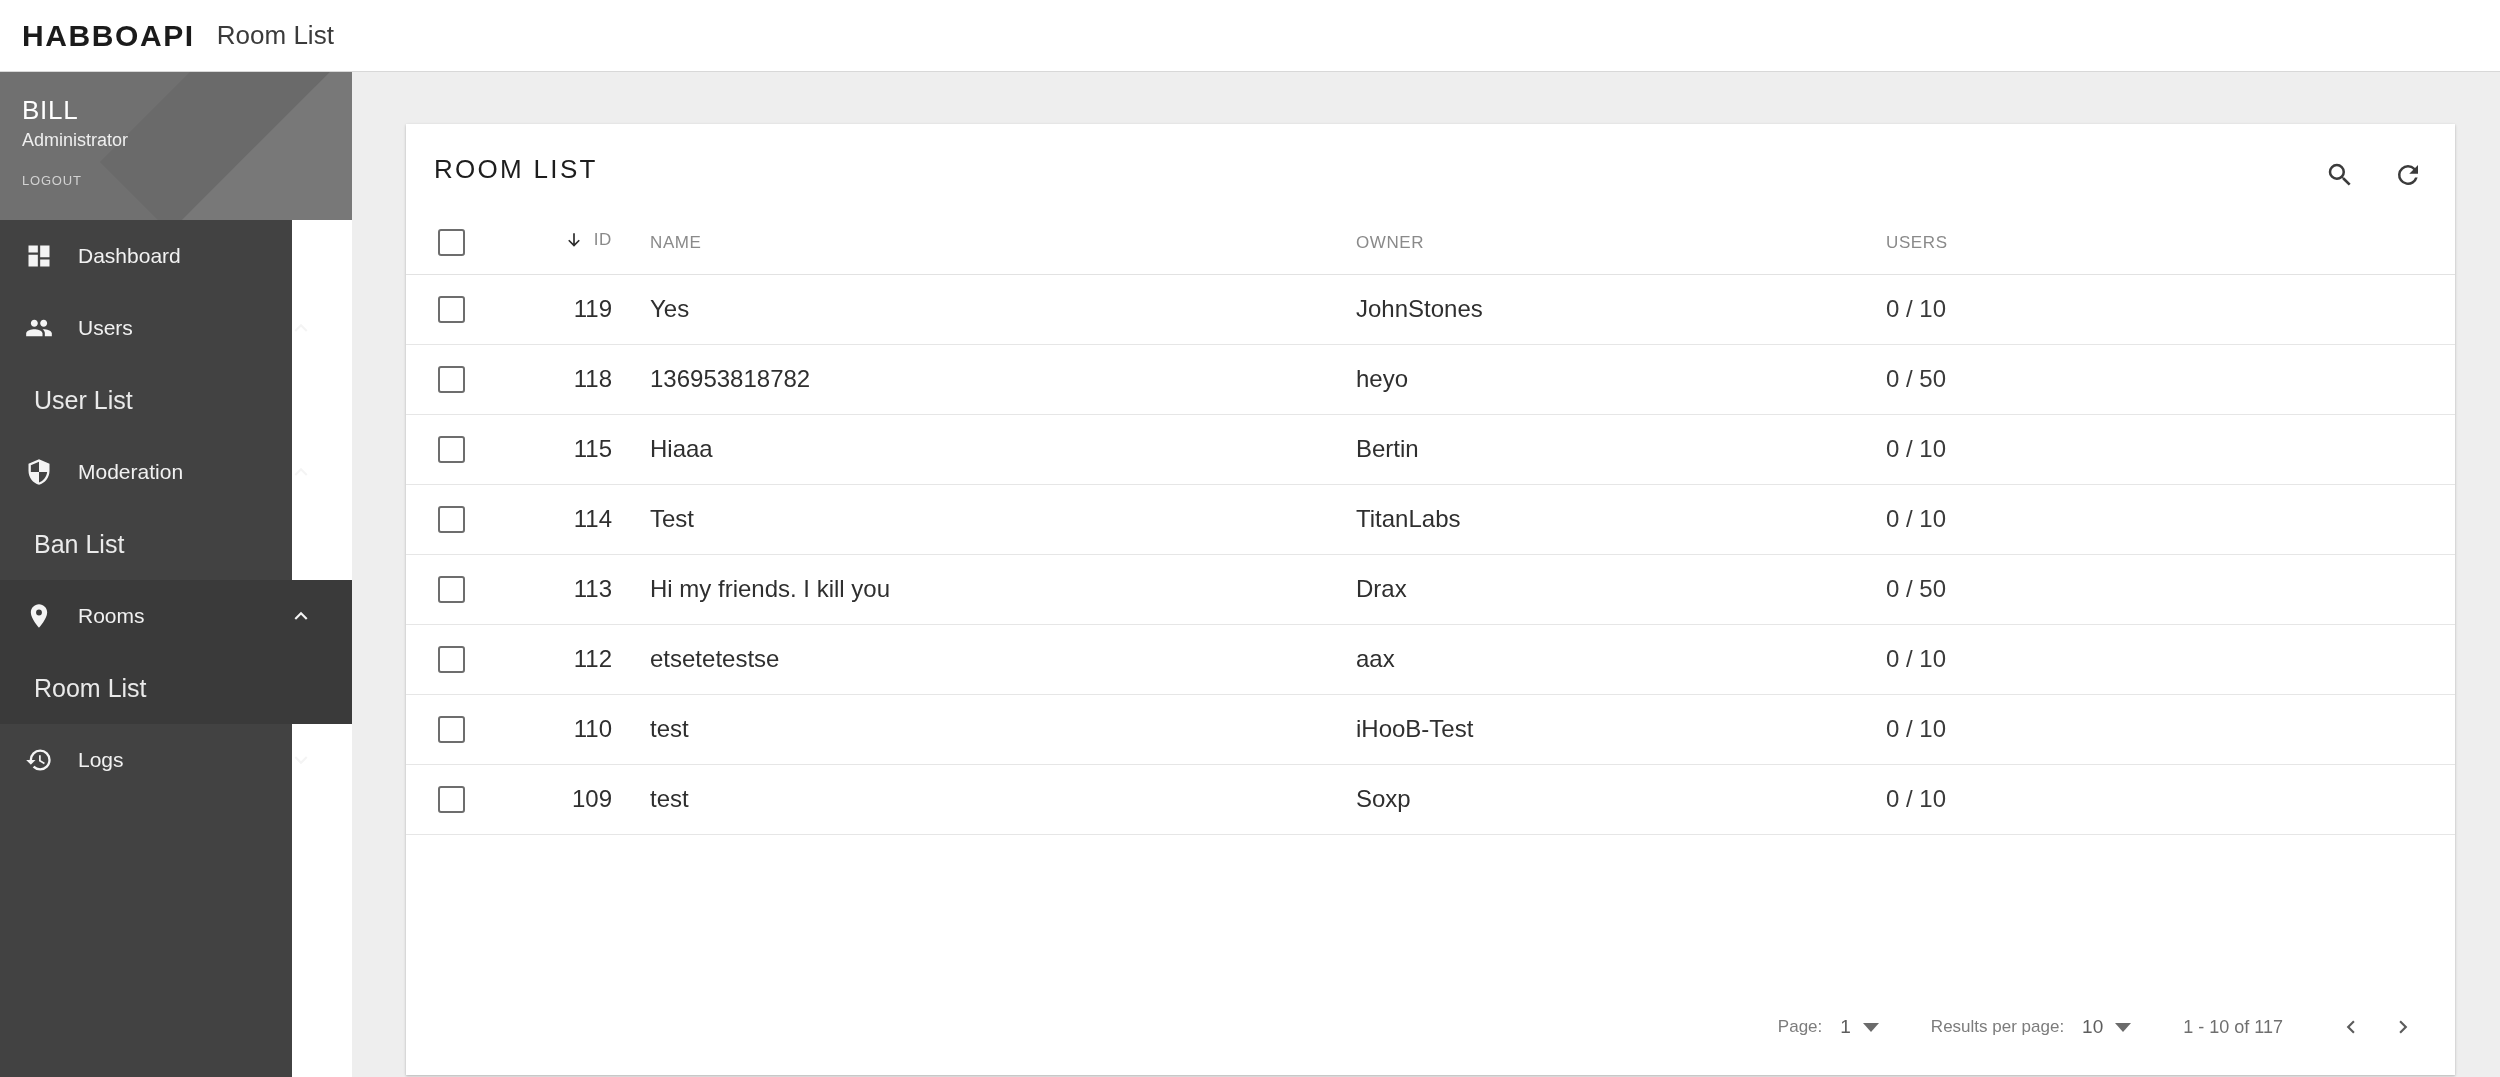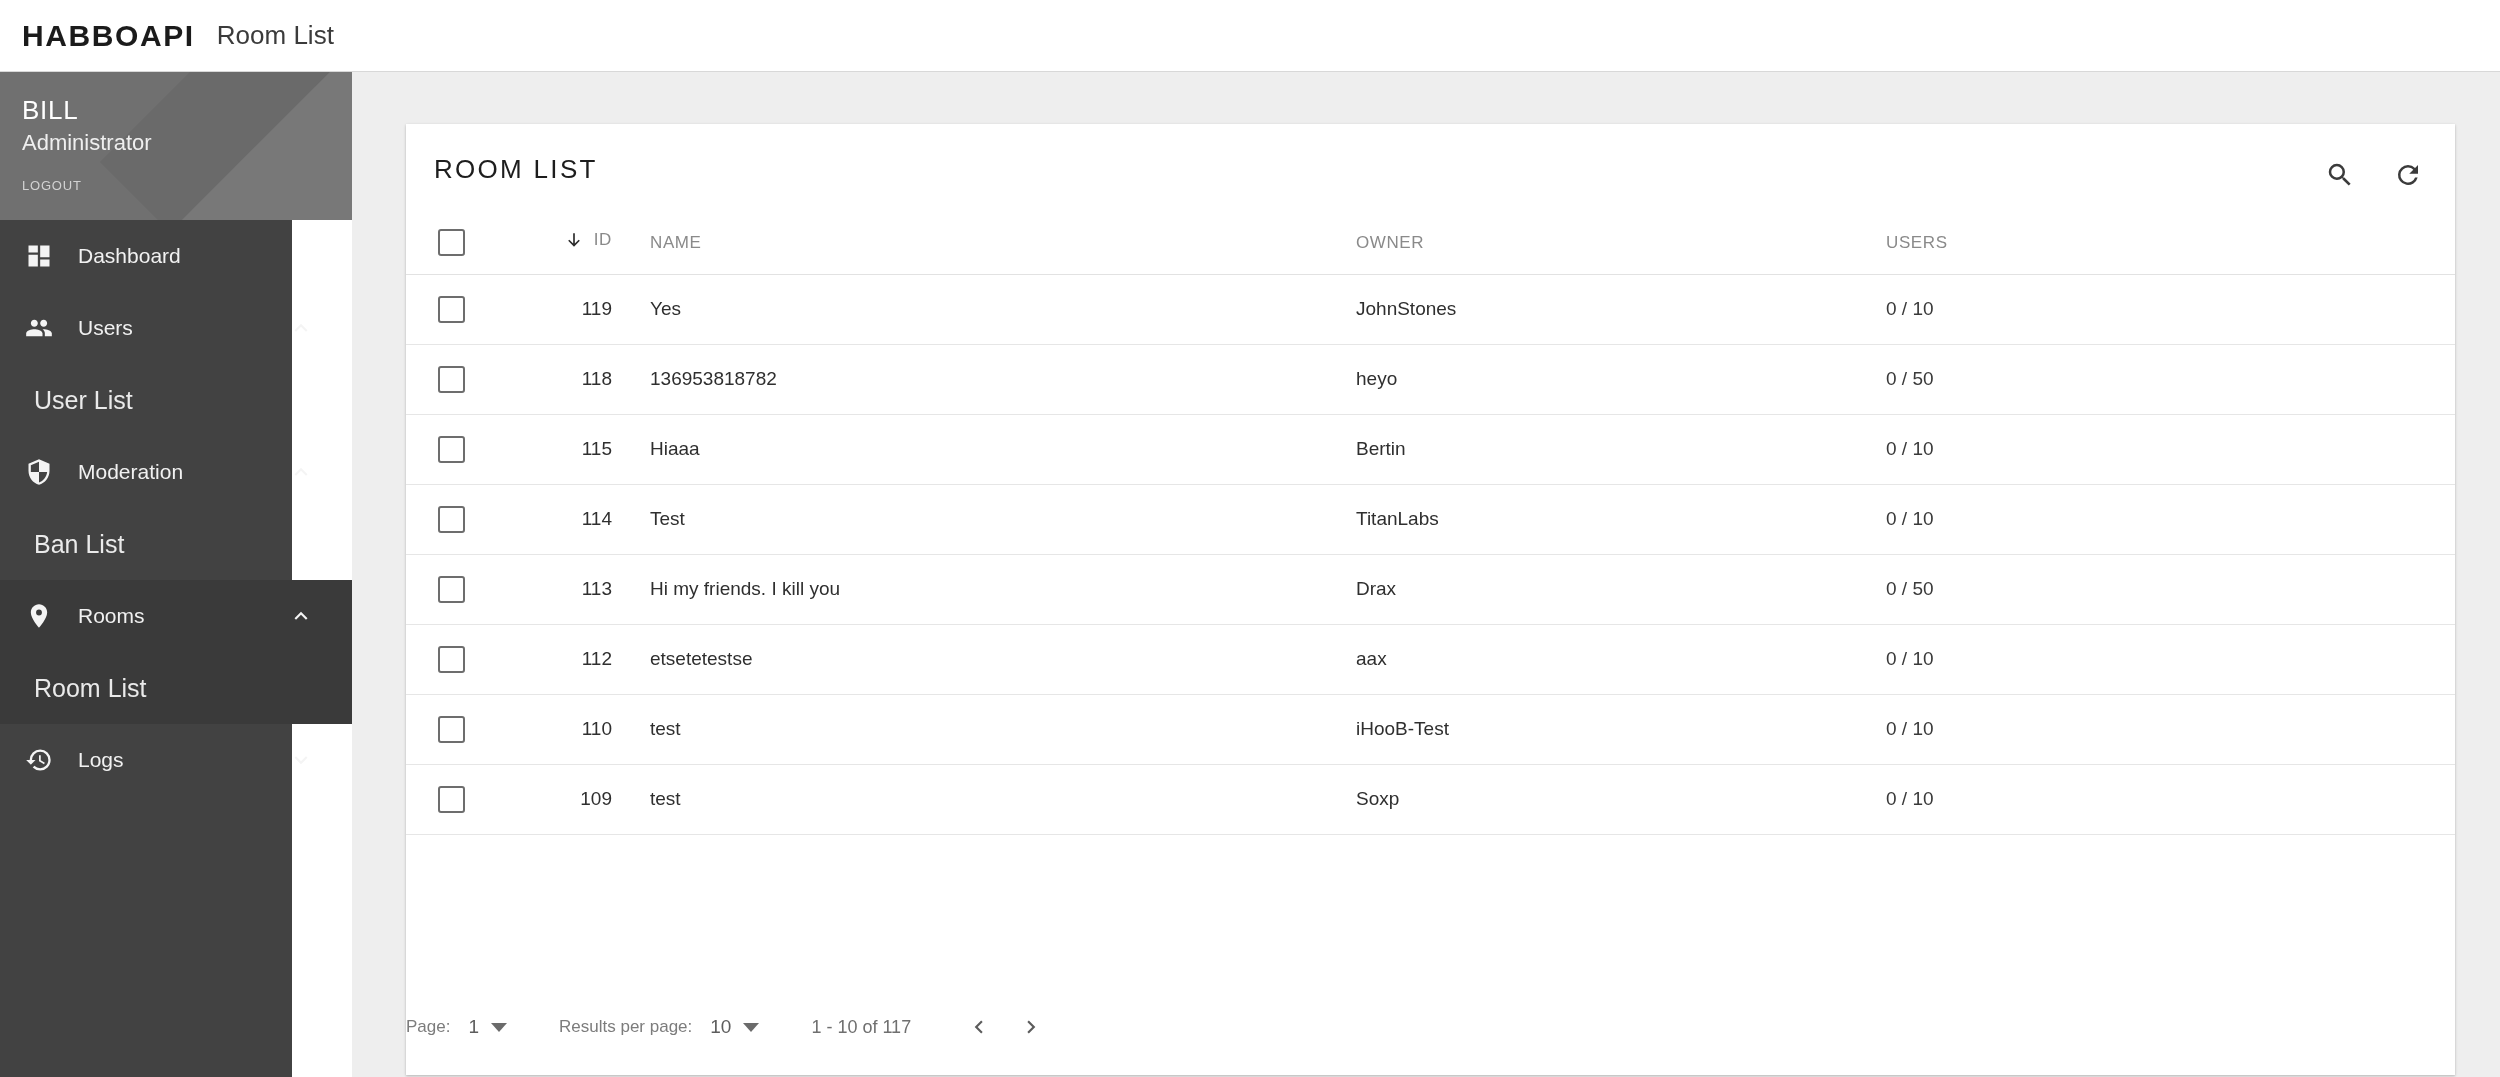--- a/index.html
+++ b/index.html
@@ -49,21 +49,21 @@
     position:absolute; top:10px; right:-180px;
     width:300px; height:300px;
     background:#787878;
     transform:rotate(45deg);
   }
   .user-panel .inner{ position:relative; z-index:2; }
   .user-name{
     font-size:26px; color:#ffffff; letter-spacing:0.7px; line-height:1.15;
   }
   .user-role{
-    font-size:22px; color:#efefef; margin-top:4px; font-weight:400;
+    font-size:18px; color:#efefef; margin-top:4px; font-weight:400;
   }
   .user-logout{
     font-size:13px; color:#d2d2d2; margin-top:22px; letter-spacing:0.8px;
   }
 
   .nav{ width:352px; }
   .nav-group.active{ background:#3a3a3a; }
   .nav-item{
     position:relative;
     height:72px; display:flex; align-items:center;
@@ -131,40 +131,40 @@
     vertical-align:middle;
   }
   th.th-id{ text-align:right; padding-right:34px; position:relative; }
   th.th-id .sortwrap{ display:inline-flex; align-items:center; gap:10px; }
   th.th-id .arrow{ width:20px; height:22px; }
   th.th-id .arrow svg{ width:20px; height:22px; fill:#2c2c2c; }
   th.th-name{ padding-left:4px; }
 
   tbody td{
     height:70px;
-    font-size:19px; color:#2f2f2f;
+    font-size:24px; color:#2f2f2f;
     border-bottom:1px solid #e6e6e6;
     vertical-align:middle;
   }
   td.td-id{ text-align:right; padding-right:34px; color:#2f2f2f; }
   td.td-name{ padding-left:4px; }
   td.td-users{ color:#3a3a3a; }
   tbody tr:last-child td{ border-bottom:1px solid #e6e6e6; }
 
   .cbx{
     width:27px; height:27px;
     border:2px solid #6d6d6d; border-radius:3px;
     background:#ffffff; margin-left:32px; cursor:pointer;
   }
 
   
   .paginator{
     position:absolute; left:0; right:0; bottom:0;
     height:96px;
-    display:flex; align-items:center; 
+    display:flex; align-items:center; justify-content:flex-end;
     padding-right:26px; gap:0;
     font-size:17px; color:#7c7c7c;
   }
   .pg-label{ margin-right:18px; }
   .pg-select{
     display:flex; align-items:center; gap:12px;
     color:#5d5d5d; font-size:19px; cursor:pointer;
     margin-right:52px;
   }
   .caret{ width:0;height:0;border-left:8px solid transparent;border-right:8px solid transparent;border-top:9px solid #6b6b6b; }

